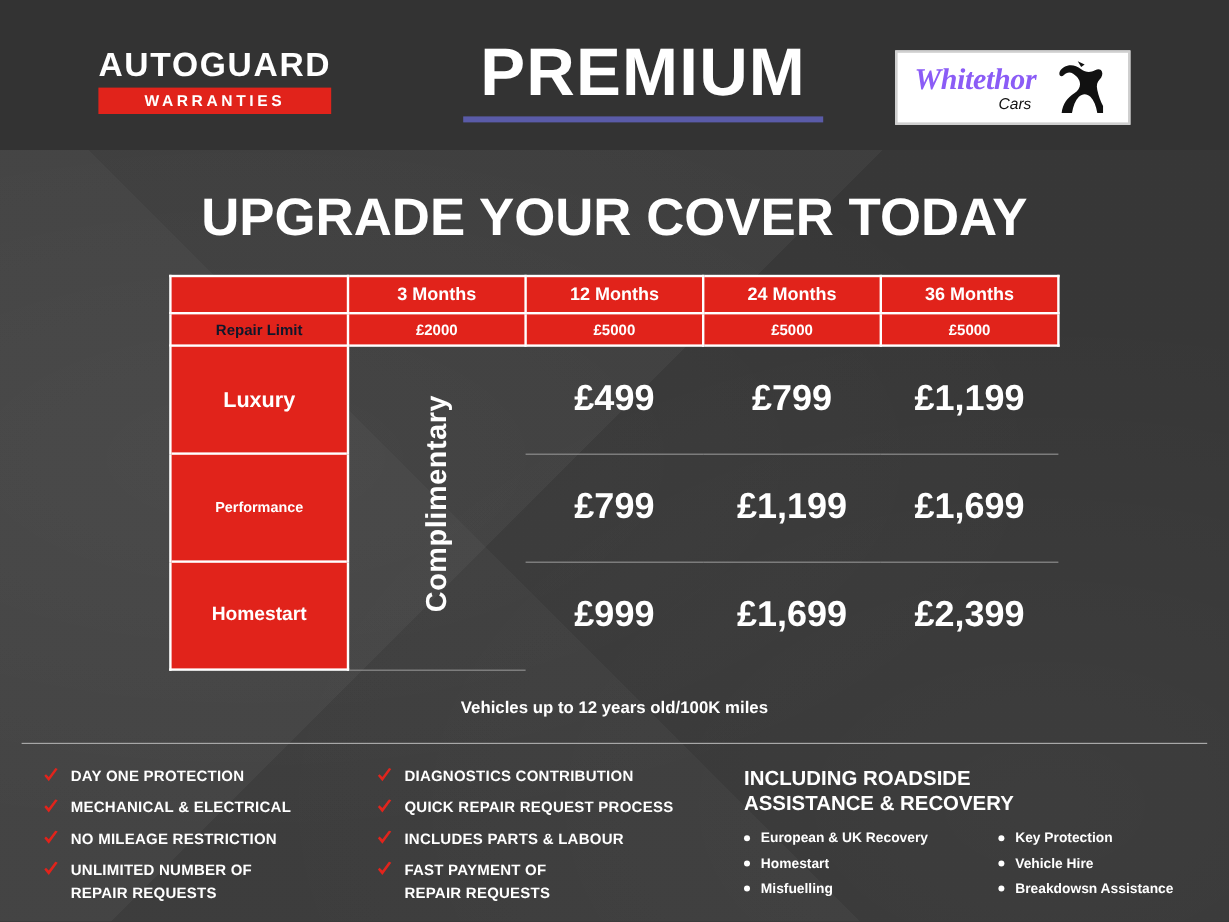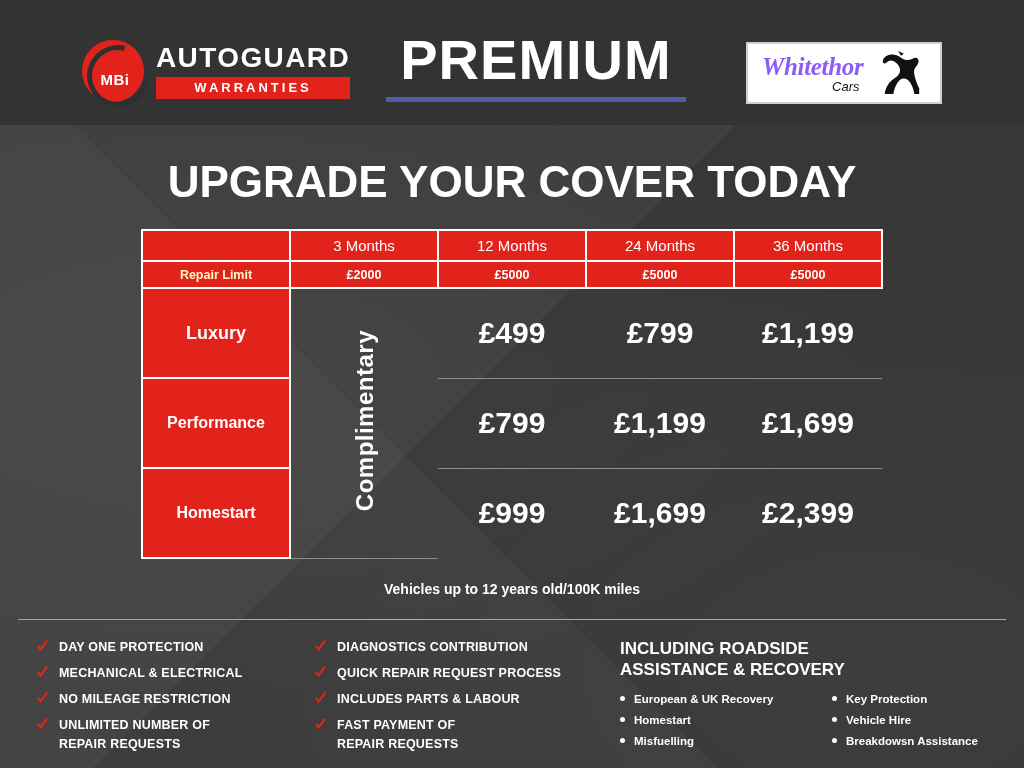--- a/index.html
+++ b/index.html
@@ -131,44 +131,44 @@
   }
   table.price {
     width: 100%;
     border-collapse: collapse;
     table-layout: fixed;
   }
   table.price th, table.price td { padding: 0; }
   .hdr-blank { width: 148px; background: #e1231b; border: 2px solid #ffffff; }
   .hdr-cell {
     background: #e1231b; color: #ffffff;
-    font-size: 15px; font-weight: normal;
+    font-size: 15px; font-weight: bold;
     text-align: center; height: 31px;
     border: 2px solid #ffffff;
   }
   .lbl-cell {
-    background: #e1231b; color: #fef9c3;
+    background: #e1231b; color: #0f172a;
     font-size: 12.5px; font-weight: bold;
     text-align: center; height: 27px;
     border: 2px solid #ffffff;
   }
   .val-cell {
     background: #e1231b; color: #ffffff;
     font-size: 12.5px; font-weight: bold;
     text-align: center; height: 15px;
     border: 2px solid #ffffff;
   }
   .tier-cell {
     background: #e1231b; color: #ffffff;
     font-weight: bold; text-align: center;
     border: 2px solid #ffffff;
     height: 90px;
   }
   .tier-cell.lux { font-size: 18px; }
-  .tier-cell.perf { font-size: 16px; }
+  .tier-cell.perf { font-size: 12px; }
   .tier-cell.spec { font-size: 16px; }
   .comp-cell {
     color: #ffffff;
     font-size: 24px; font-weight: bold;
     text-align: center;
     vertical-align: middle;
     width: 100px;
   }
   .comp-rot {
     writing-mode: vertical-rl;
@@ -244,23 +244,20 @@
   .dot { width: 5px; height: 5px; border-radius: 50%; background: #ffffff; flex: 0 0 5px; }
 </style>
 </head>
 <body>
 
 <div class="page">
 
   <div class="top-band">
 
     <div class="ag-logo">
-      <div class="mbi-mark">
-        <span>MBi</span>
-      </div>
       <div class="ag-text">
         <div class="ag-name">AUTOGUARD</div>
         <div class="ag-sub">WARRANTIES</div>
       </div>
     </div>
 
     <div class="premium">
       <div class="premium-title">PREMIUM</div>
       <div class="premium-rule"></div>
     </div>

